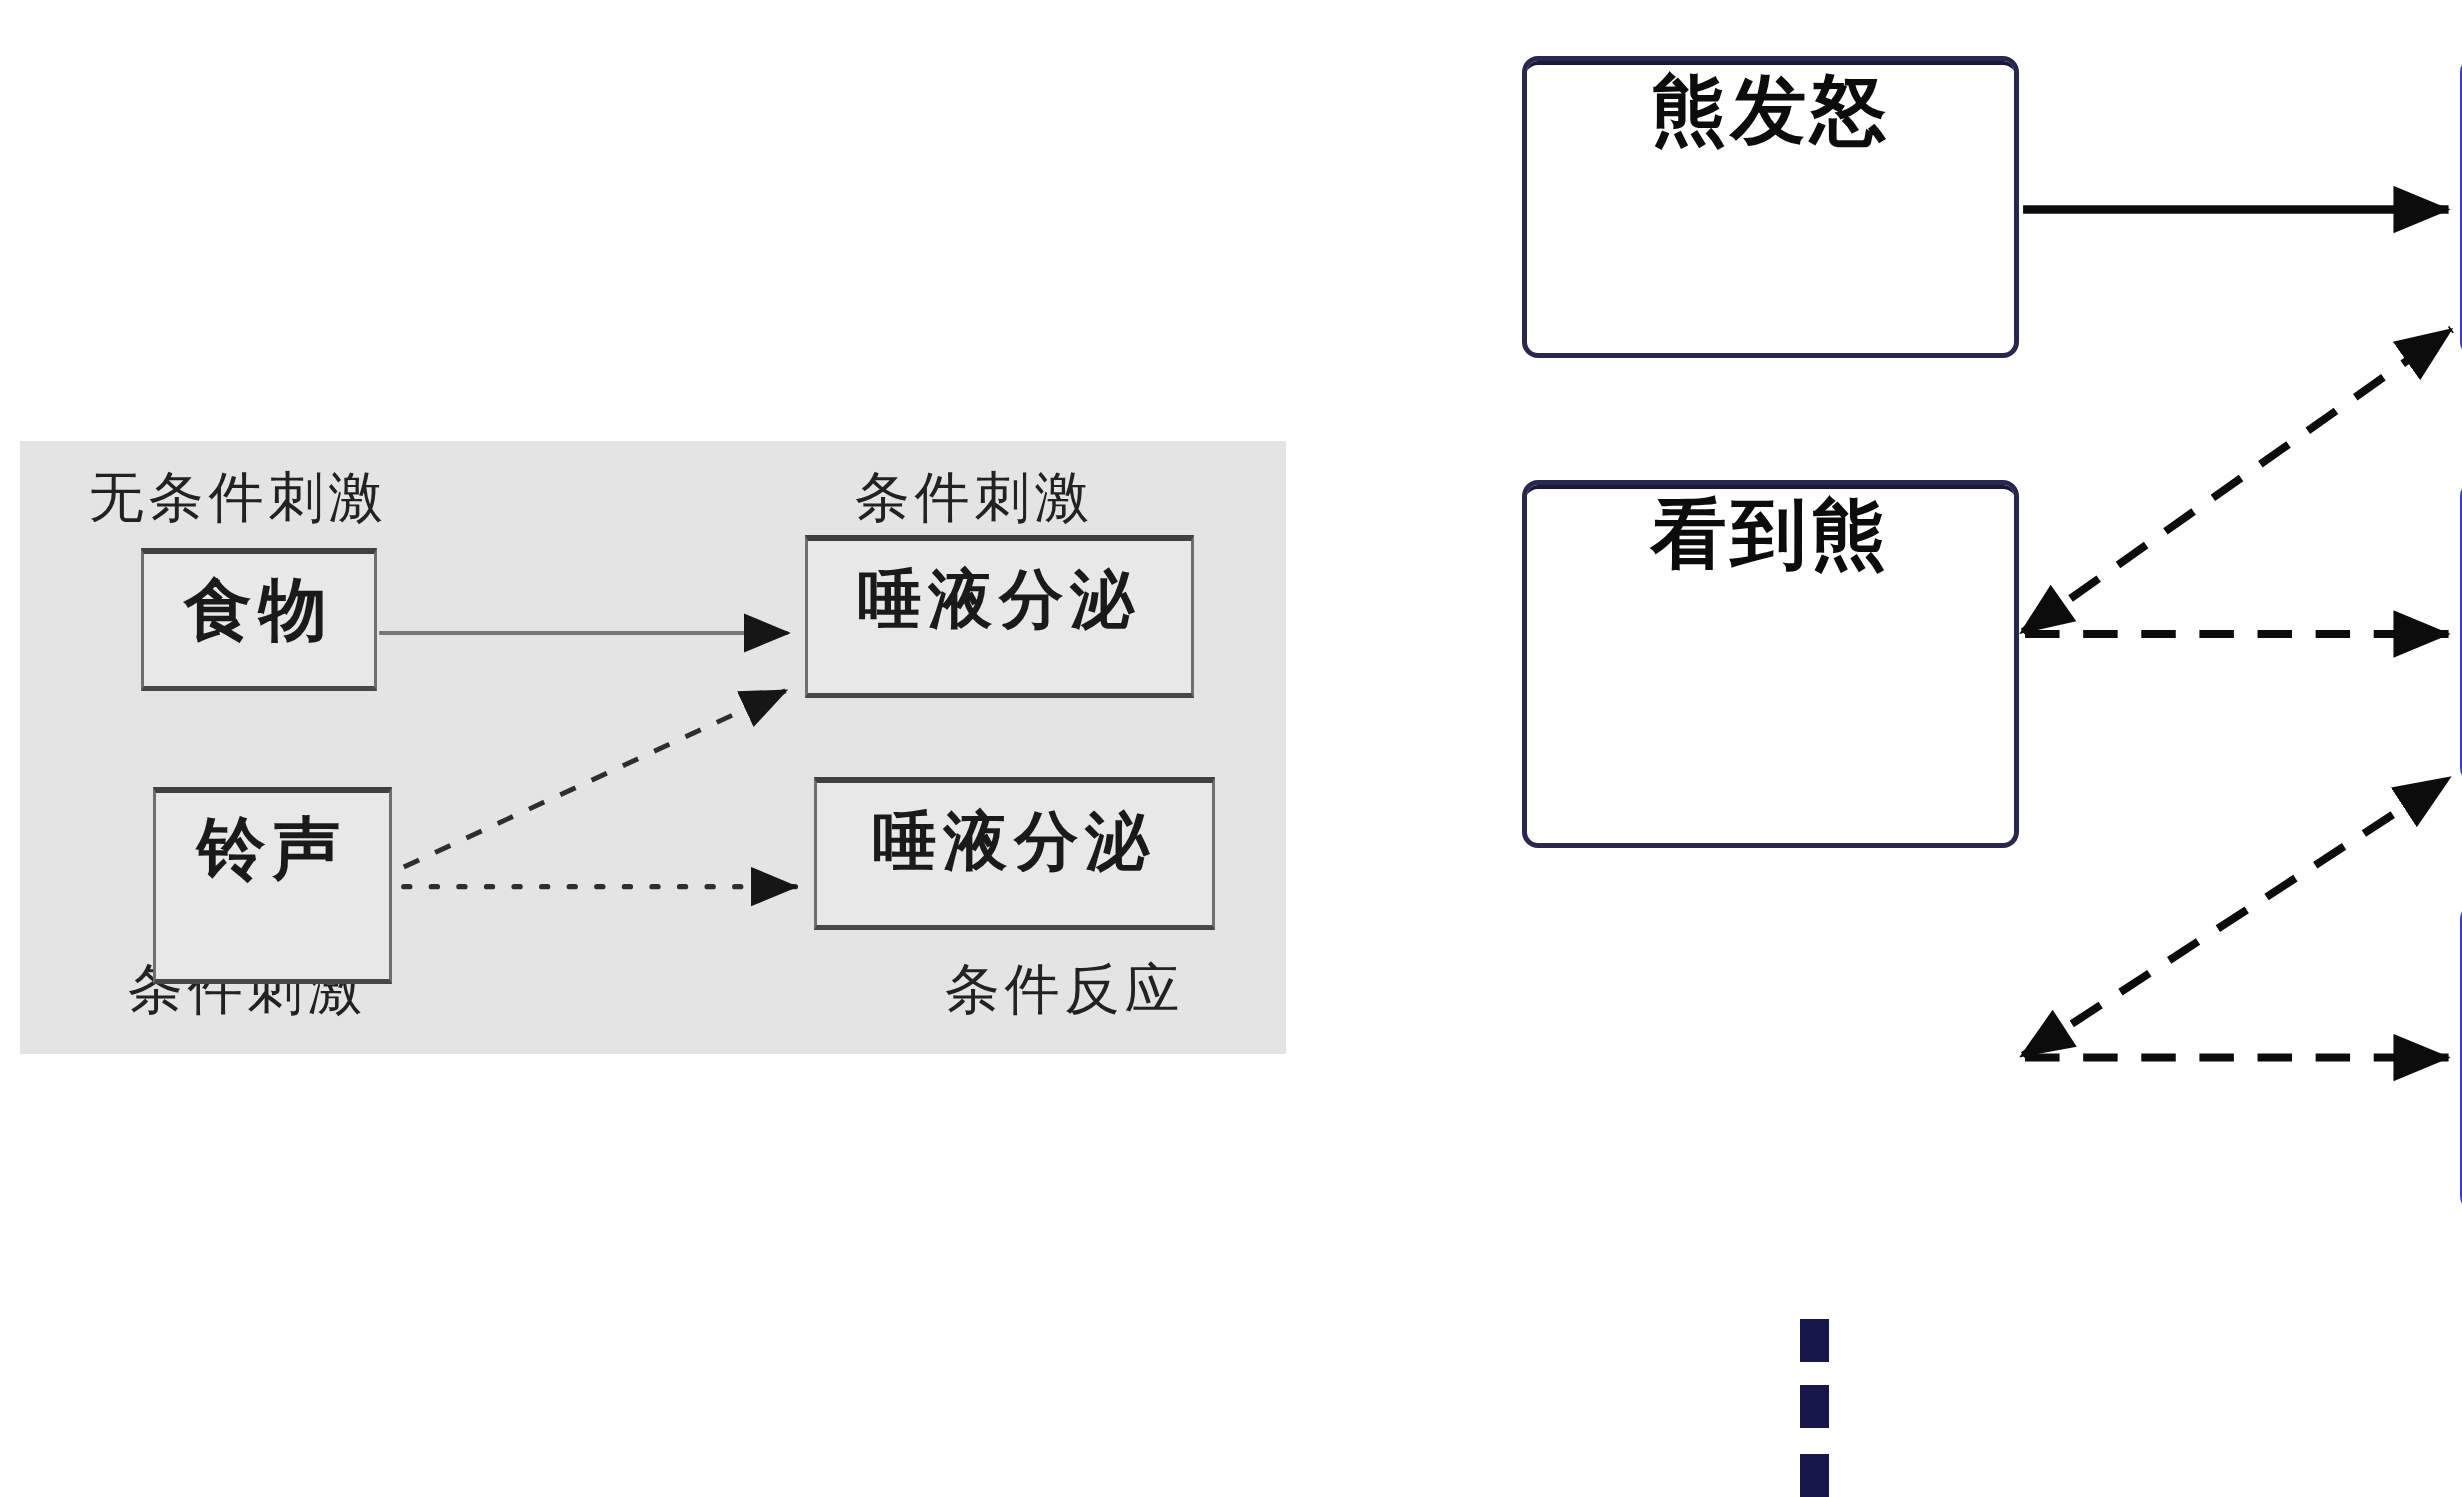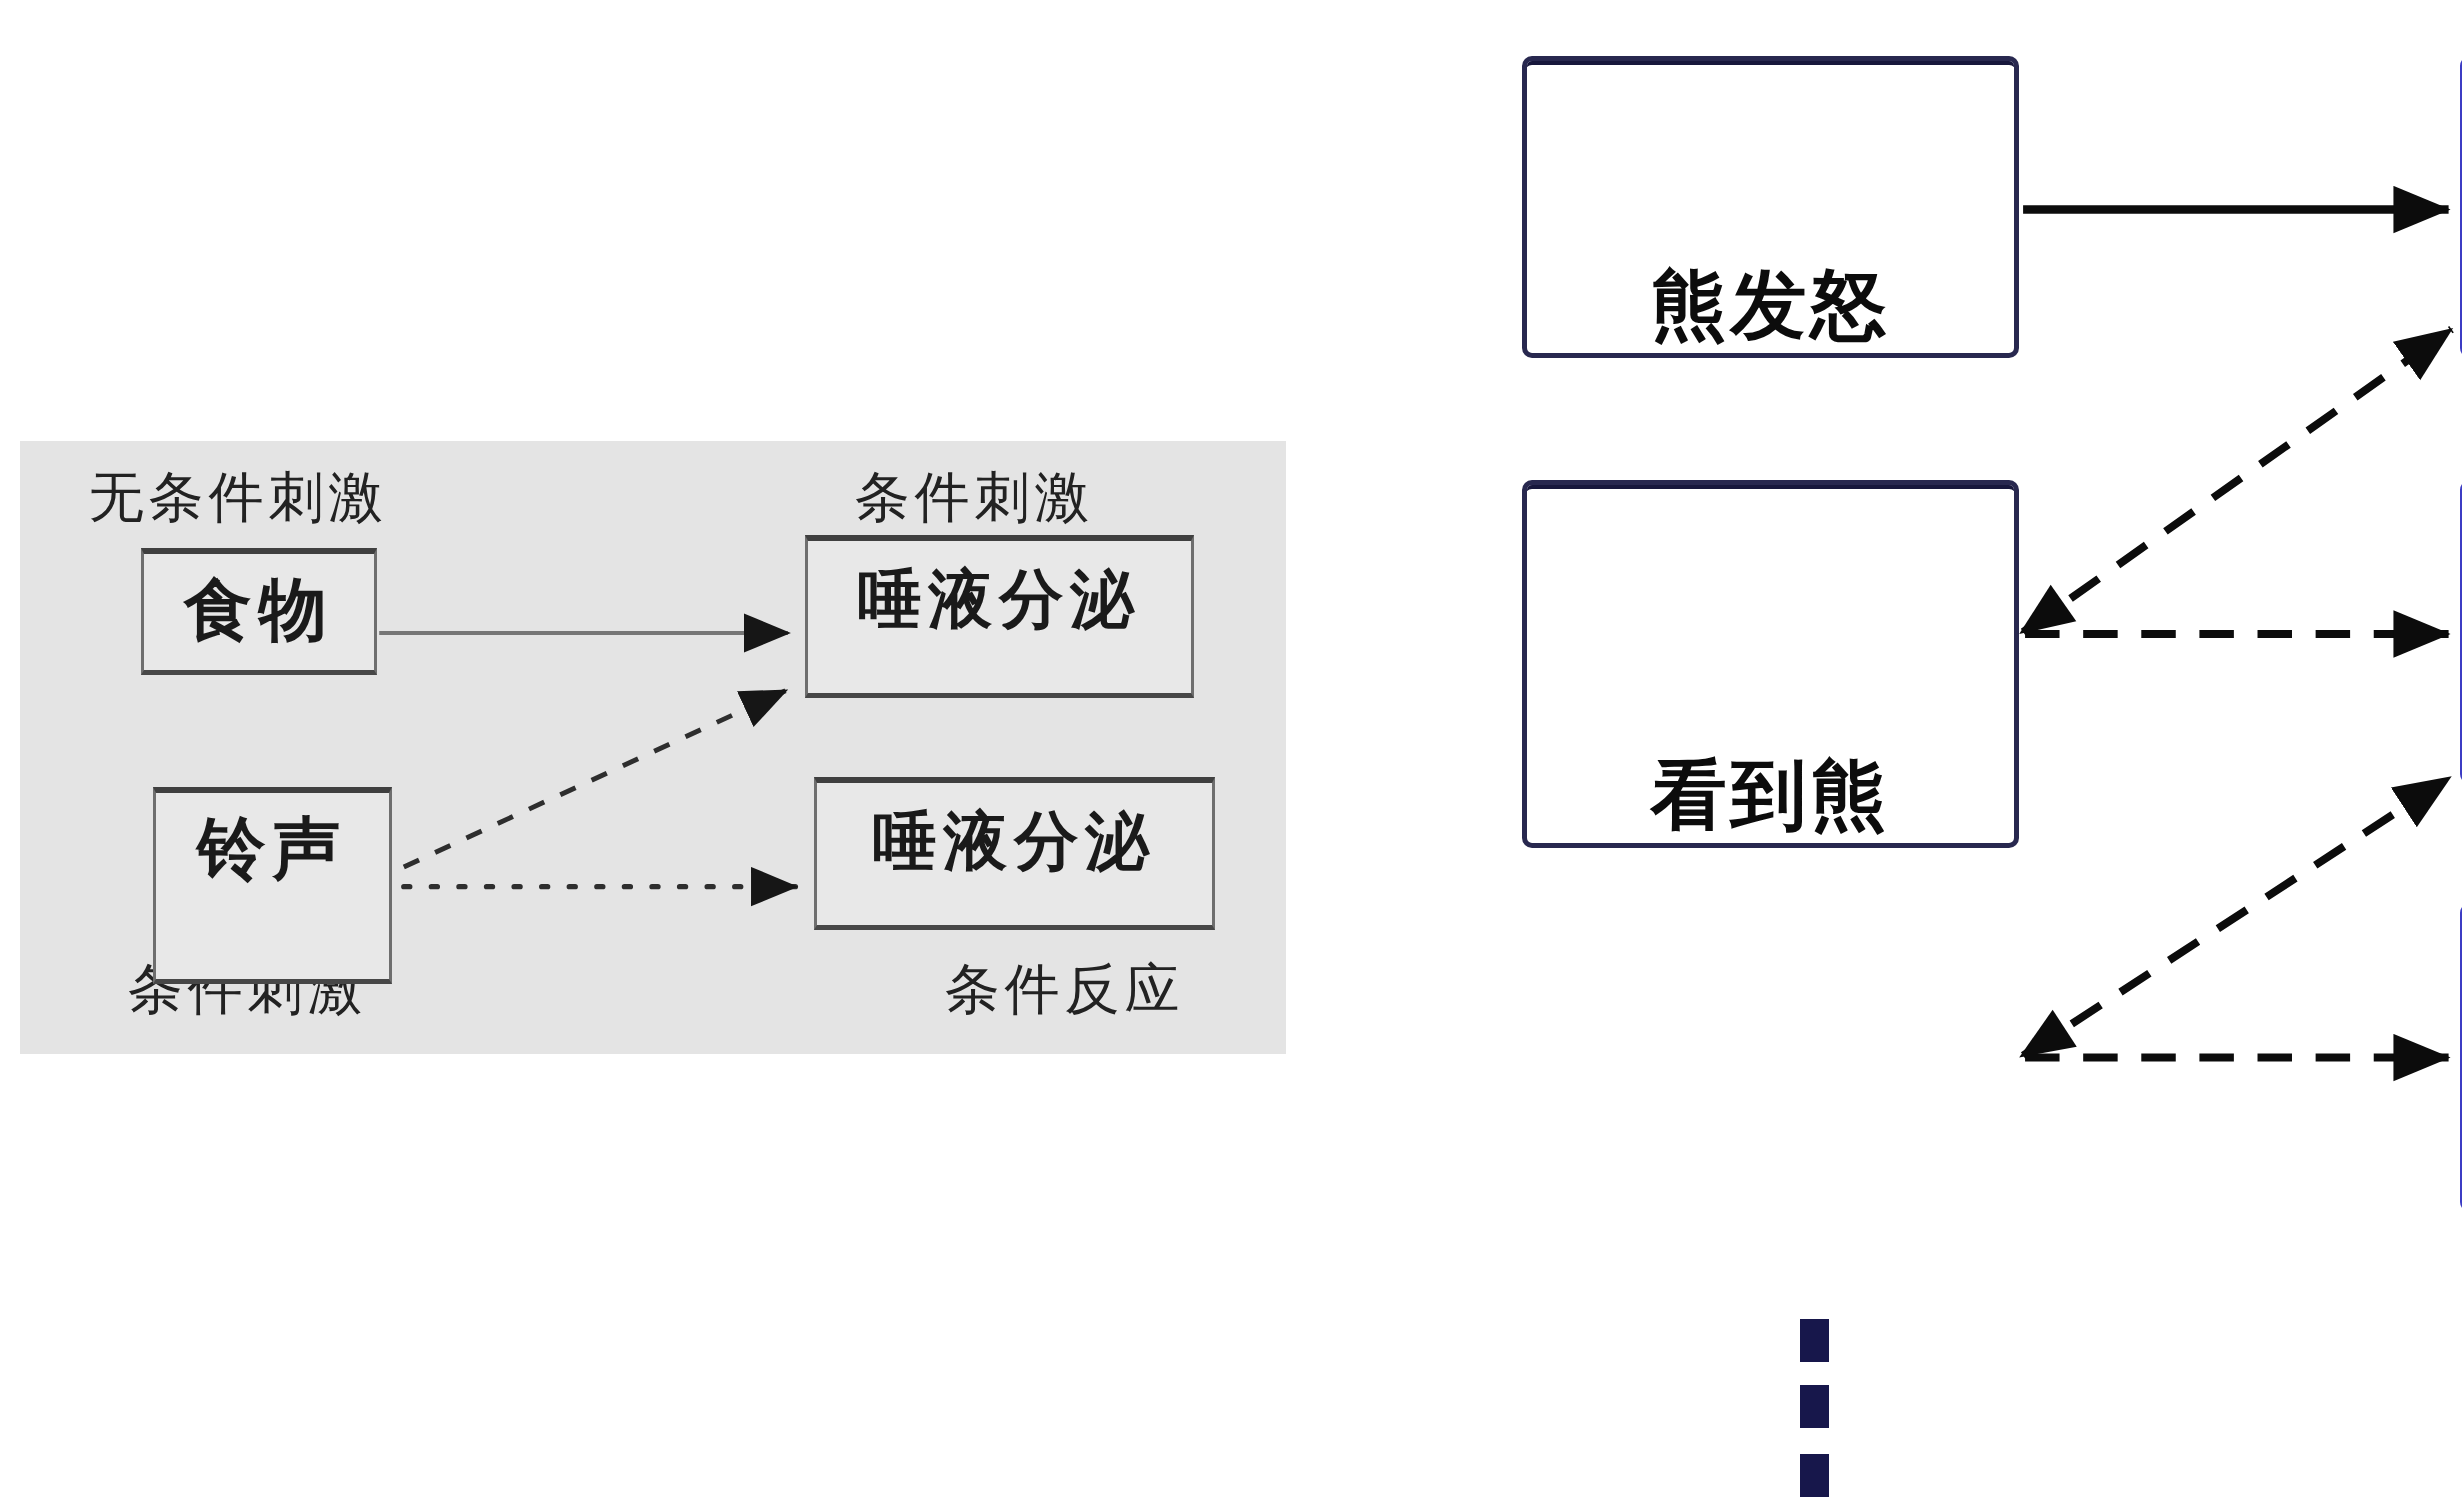--- a/index.html
+++ b/index.html
@@ -47,24 +47,24 @@
     font-family: "Liberation Sans", sans-serif;
     white-space: nowrap;
   }
   .pv-box .txt.small { font-size: 64px; margin-top: 14.8px; }
 
   
   .rl-box {
     position: absolute;
     background: #ffffff;
     box-sizing: border-box;
-    border-radius: 10px;
+    border-radius: 16px;
     display: flex;
     align-items: center;
-    justify-content: flex-end;
+    justify-content: flex-start;
     flex-direction: column;
     text-align: center;
   }
   .rl-box.navy {
     border: 5.4px solid #28284f;
     box-shadow: inset 0 5.9px 0 -2px #17173c;
   }
   .rl-box.blue {
     border: 5.4px solid #3c3cc4;
     box-shadow: inset 0 5.9px 0 -2px #2b2ba6;
@@ -97,21 +97,21 @@
 <body>
 
 <div id="stage">
 
   <div id="pavlov-panel" class="abs">
     <div class="pv-label" style="left:69px; top:19.7px;">无条件刺激</div>
     <div class="pv-label" style="left:835px; top:19.7px;">条件刺激</div>
     <div class="pv-label" style="left:108px; top:512px;">条件刺激</div>
     <div class="pv-label" style="left:925px; top:512px;">条件反应</div>
 
-    <div class="pv-box" style="left:121px; top:107px; width:236px; height:127px;">
+    <div class="pv-box" style="left:121px; top:107px; width:236px; height:143px;">
       <span class="txt">食物</span>
     </div>
 
     <div class="pv-box" style="left:133px; top:346px; width:239px; height:197px;">
       <span class="txt">铃声</span>
     </div>
 
     <div class="pv-box" style="left:785px; top:94px; width:389px; height:163px;">
       <span class="txt small">唾液分泌</span>
     </div>

